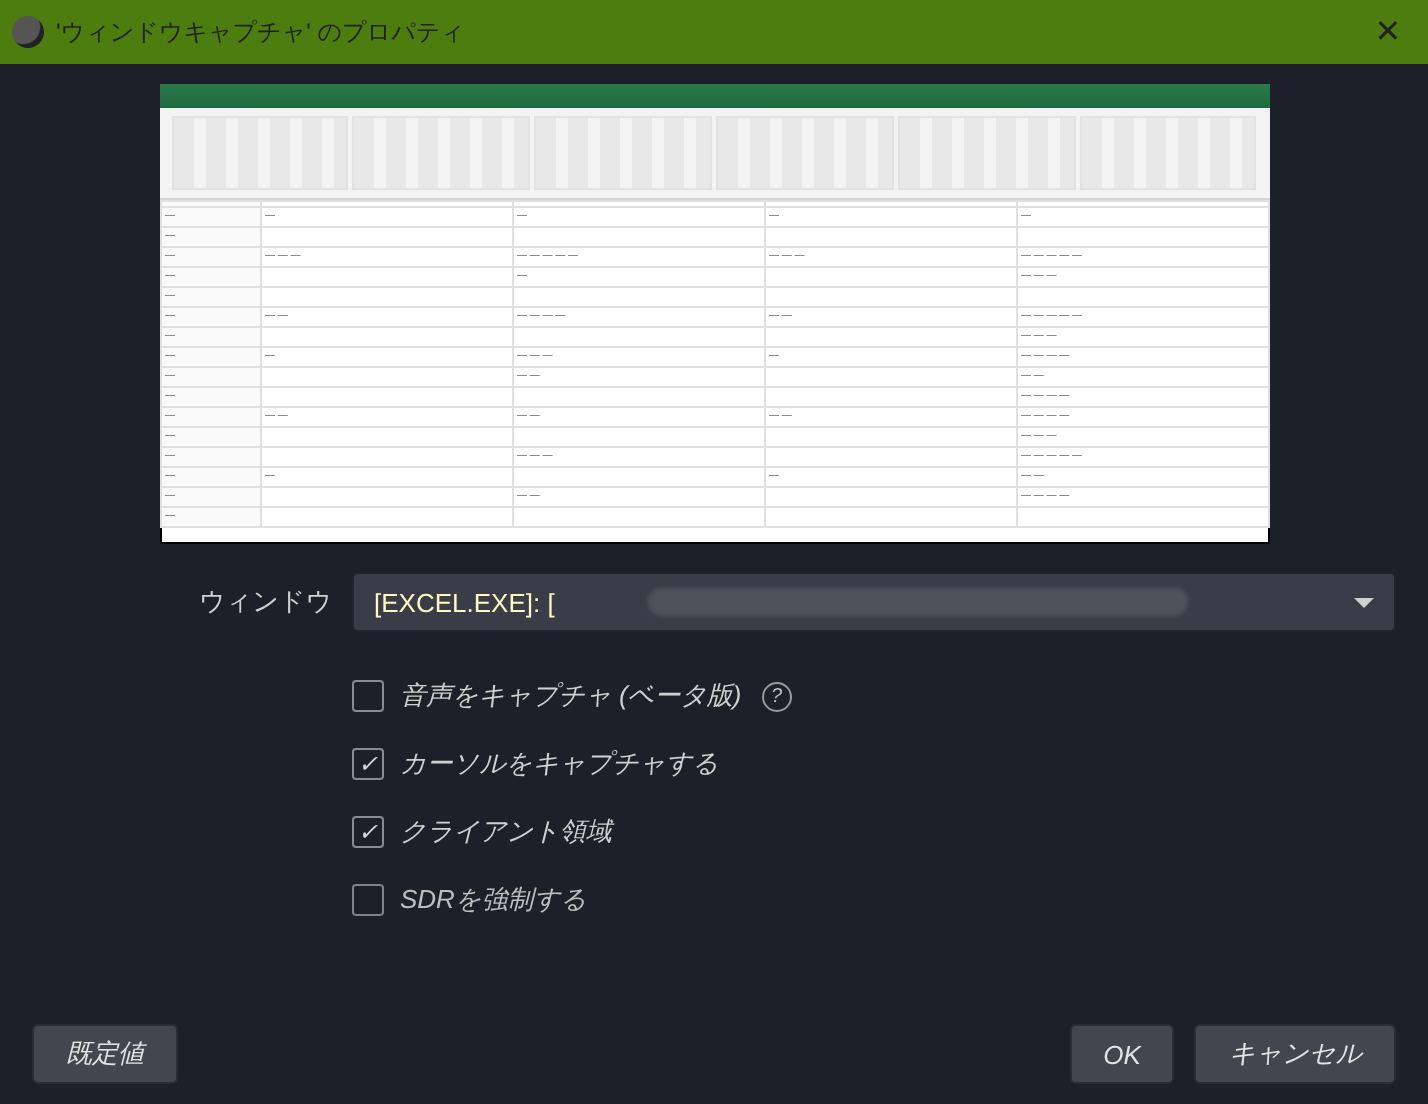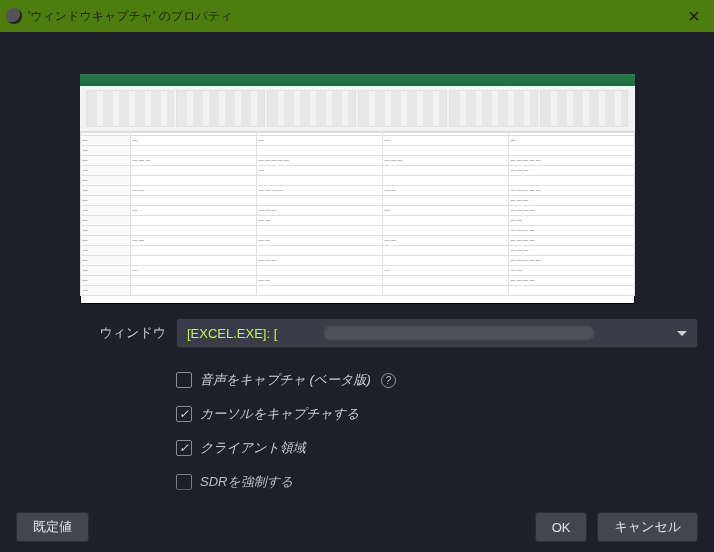--- a/index.html
+++ b/index.html
@@ -30,21 +30,20 @@
   }
   .titlebar .spacer { flex: 1; }
   .titlebar .close {
     width: 28px; height: 24px;
     display: flex; align-items: center; justify-content: center;
     font-size: 16px; color: #222;
     cursor: pointer;
   }
   .content {
     padding: 10px 16px 0 16px;
-    margin-top: 32px;
   }
   .preview {
     width: 555px;
     height: 230px;
     margin: 0 auto 14px auto;
     background: #ffffff;
     box-shadow: 0 0 0 1px #000 inset;
     display: flex;
     flex-direction: column;
     overflow: hidden;
@@ -103,21 +102,21 @@
   }
   .select {
     flex: 1;
     height: 30px;
     background: #3a3c47;
     border: 1px solid #23252e;
     border-radius: 3px;
     display: flex;
     align-items: center;
     padding: 0 10px;
-    color: #bef264;
+    color: #fef9c3;
     position: relative;
     cursor: pointer;
     gap: 41px;
   }
   .select .caret {
     margin-left: auto;
     width: 0; height: 0;
     border-left: 5px solid transparent;
     border-right: 5px solid transparent;
     border-top: 5px solid #cfcfcf;
@@ -179,20 +178,21 @@
   .btn {
     height: 30px;
     padding: 0 16px;
     background: #44464f;
     border: 1px solid #2b2d36;
     border-radius: 3px;
     color: #e4e4e4;
     display: flex; align-items:center;
     cursor: pointer;
     font-size: 13px;
+    font-style: italic;
   }
   .cutoff {
     position:absolute;
     left:160px; right:16px;
     bottom:56px; height:10px;
     background: linear-gradient(transparent,#1e2029);
     pointer-events:none;
   }
 </style>
 </head>

